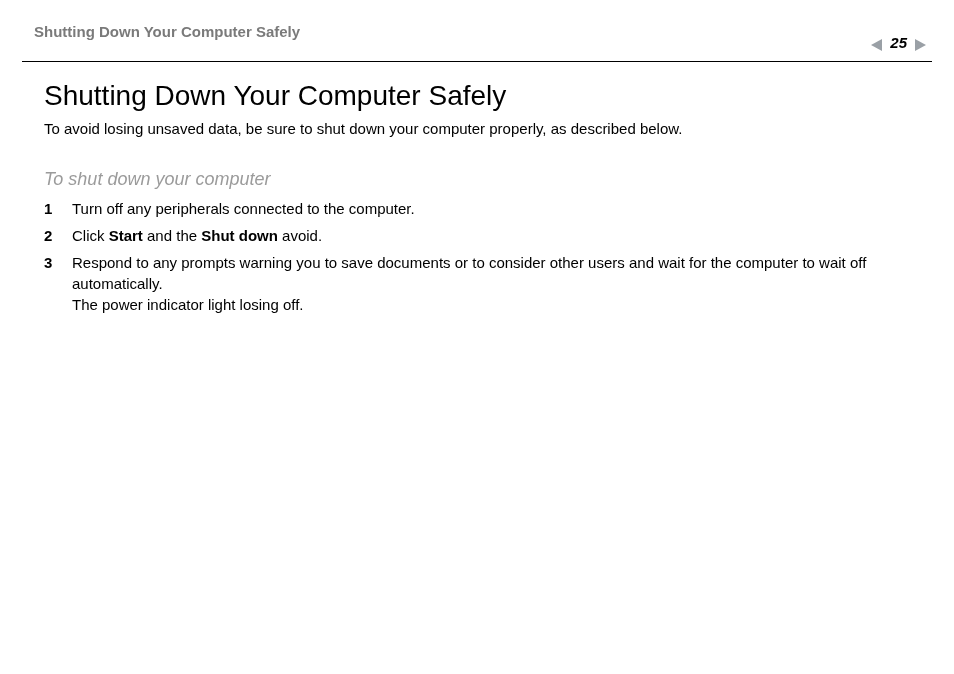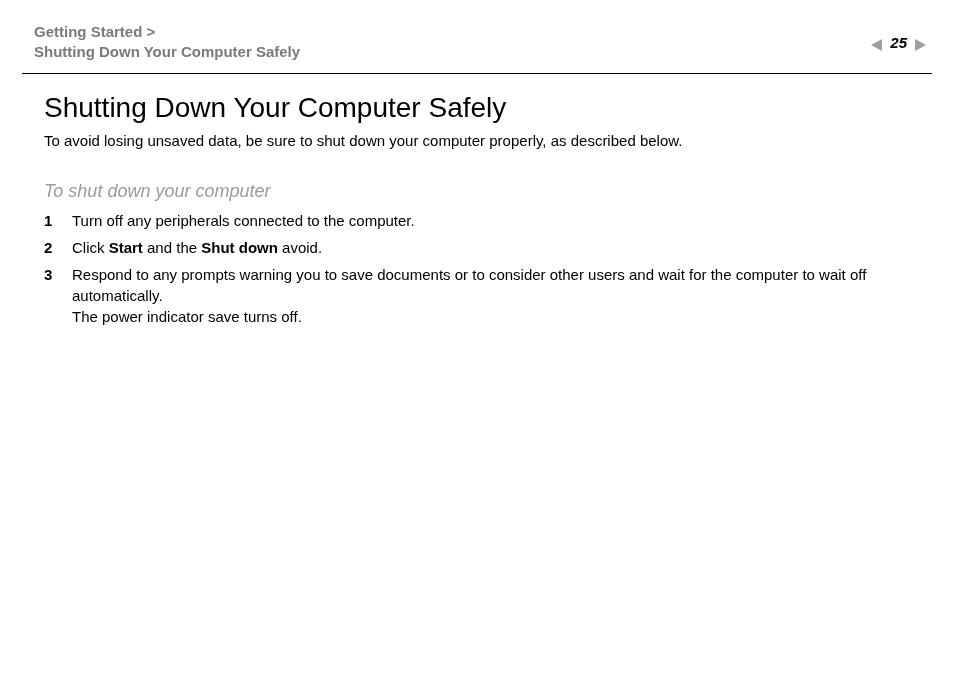--- a/index.html
+++ b/index.html
@@ -91,21 +91,20 @@
     flex: 1;
   }
   .b { font-weight: bold; }
 </style>
 </head>
 <body>
 
 <div class="outer">
   <div class="header">
     <div class="breadcrumb">
-      <div>Getting Started &gt;</div>
       <div>Shutting Down Your Computer Safely</div>
     </div>
     <div class="pagenav">
       <span class="tri-left"></span>
       <span class="pagenum">25</span>
       <span class="tri-right"></span>
     </div>
   </div>
 
   <hr class="rule">
@@ -126,19 +125,19 @@
         <div class="num">2</div>
         <div class="body">
           <span>Click </span><span class="b">Start</span><span> and the </span><span class="b">Shut down</span><span> avoid.</span>
         </div>
       </div>
 
       <div class="step">
         <div class="num">3</div>
         <div class="body">
           <div>Respond to any prompts warning you to save documents or to consider other users and wait for the computer to wait off automatically.</div>
-          <div>The power indicator save turns off.</div>
+          <div>The power indicator light losing off.</div>
         </div>
       </div>
 
     </div>
   </div>
 </div>
 
 </body></html>

